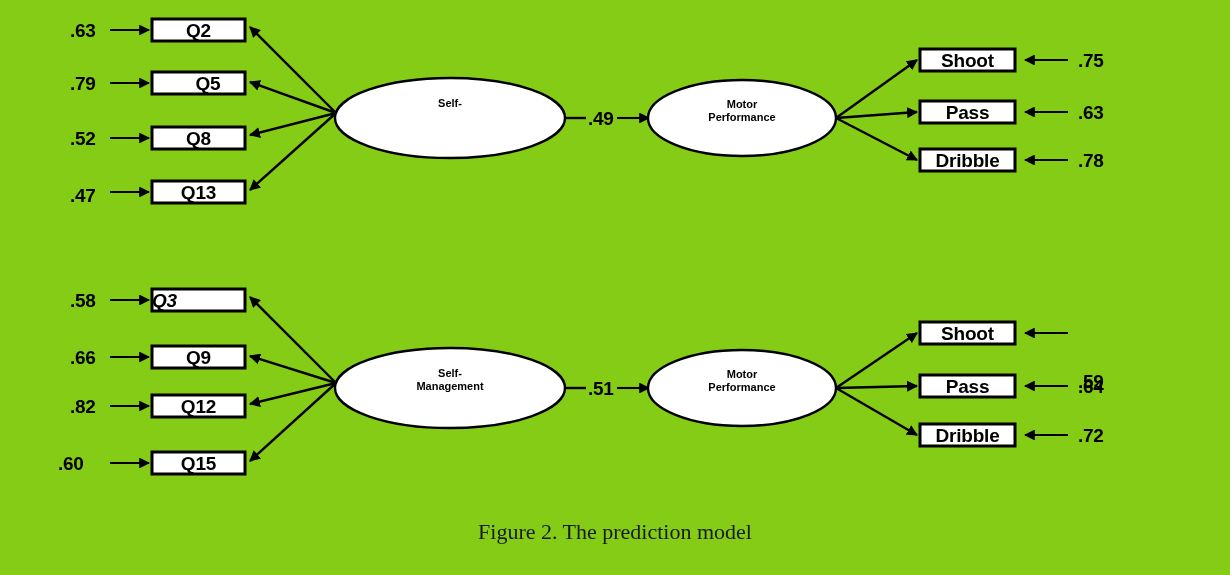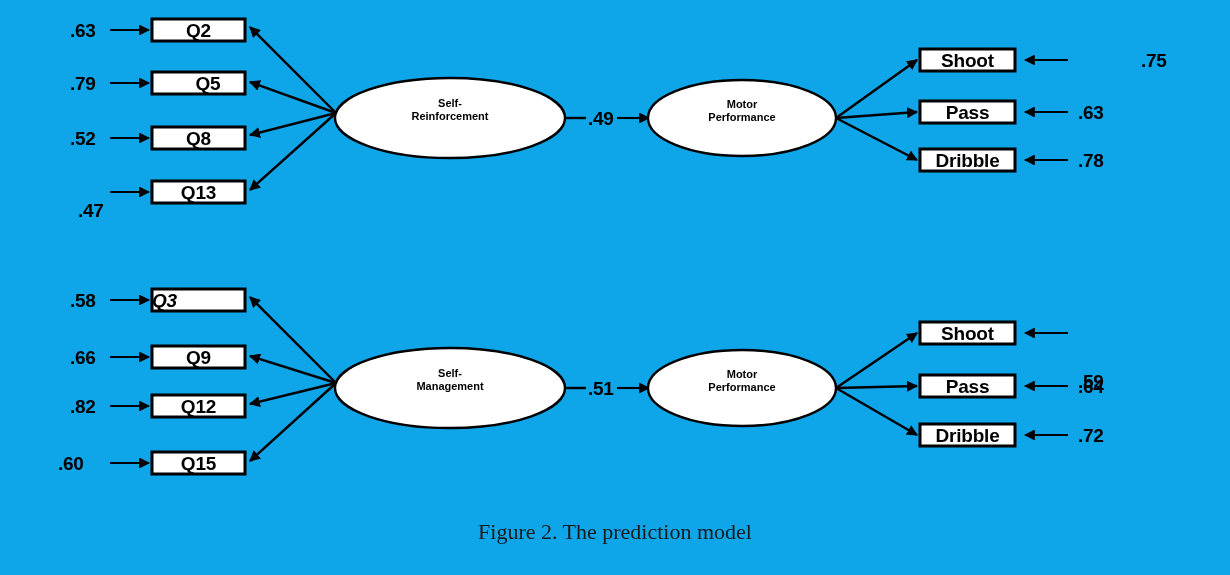--- a/index.html
+++ b/index.html
@@ -8,21 +8,21 @@
     padding: 0;
     background: #ffffff;
   }
   body {
     font-family: "Liberation Sans", sans-serif;
   }
   #figure-root {
     position: relative;
     width: 1230px;
     height: 575px;
-    background: #0ea5e9;
+    background: #84cc16;
     overflow: hidden;
   }
   #sem-canvas {
     position: absolute;
     left: 0;
     top: 0;
     width: 1230px;
     height: 575px;
   }
   
@@ -172,44 +172,43 @@
         <line x1="1068" y1="333" x2="1025" y2="333" stroke="#000" stroke-width="2.1" marker-end="url(#arrowSm)"></line>
         <line x1="1068" y1="386" x2="1025" y2="386" stroke="#000" stroke-width="2.1" marker-end="url(#arrowSm)"></line>
         <line x1="1068" y1="435" x2="1025" y2="435" stroke="#000" stroke-width="2.1" marker-end="url(#arrowSm)"></line>
       </g>
     </g>
   </svg>
 
   <div class="lbl coef" style="left:70px; top:21px;">.63</div>
   <div class="lbl coef" style="left:70px; top:74px;">.79</div>
   <div class="lbl coef" style="left:70px; top:129px;">.52</div>
-  <div class="lbl coef" style="left:70px; top:201px;margin-left:8px;">.47</div>
+  <div class="lbl coef" style="left:70px; top:186px;">.47</div>
 
   <div class="lbl boxtext" style="left:152px; top:21px; width:93px; text-align:center;">Q2</div>
   <div class="lbl boxtext" style="left:152px; top:74px; width:112px; text-align:center;">Q5</div>
   <div class="lbl boxtext" style="left:152px; top:129px; width:93px; text-align:center;">Q8</div>
   <div class="lbl boxtext" style="left:152px; top:183px; width:93px; text-align:center;">Q13</div>
 
   <div class="ellipse-text" style="left:335px; top:97px; width:230px;">
     <div>Self-</div>
-    <div>Reinforcement</div>
   </div>
 
   <div class="lbl coef" style="left:588px; top:109px;">.49</div>
 
   <div class="ellipse-text" style="left:648px; top:98px; width:188px;">
     <div>Motor</div>
     <div>Performance</div>
   </div>
 
   <div class="lbl boxtext" style="left:920px; top:51px;  width:95px; text-align:center;">Shoot</div>
   <div class="lbl boxtext" style="left:920px; top:103px; width:95px; text-align:center;">Pass</div>
   <div class="lbl boxtext" style="left:920px; top:151px; width:95px; text-align:center;">Dribble</div>
 
-  <div class="lbl coef" style="left:1141px; top:51px;">.75</div>
+  <div class="lbl coef" style="left:1078px; top:51px;">.75</div>
   <div class="lbl coef" style="left:1078px; top:103px;">.63</div>
   <div class="lbl coef" style="left:1078px; top:151px;">.78</div>
 
   <div class="lbl coef" style="left:70px; top:291px;">.58</div>
   <div class="lbl coef" style="left:70px; top:348px;">.66</div>
   <div class="lbl coef" style="left:70px; top:397px;">.82</div>
   <div class="lbl coef" style="left:58px; top:454px;">.60</div>
 
   <div class="lbl boxtext" style="left:152px; top:291px; width:93px; text-align:left;font-style:italic;">Q3</div>
   <div class="lbl boxtext" style="left:152px; top:348px; width:93px; text-align:center;">Q9</div>

